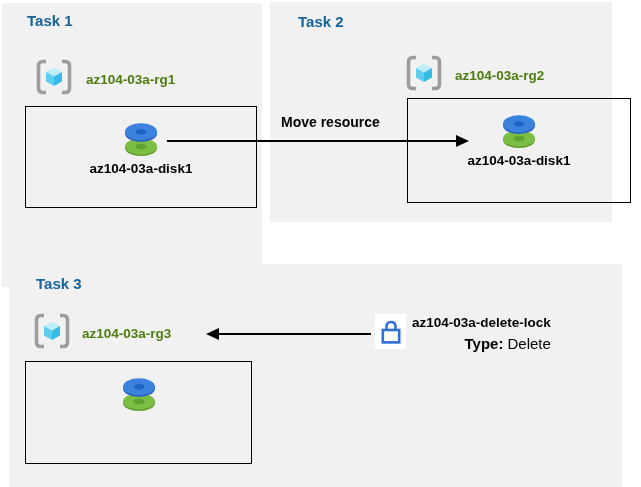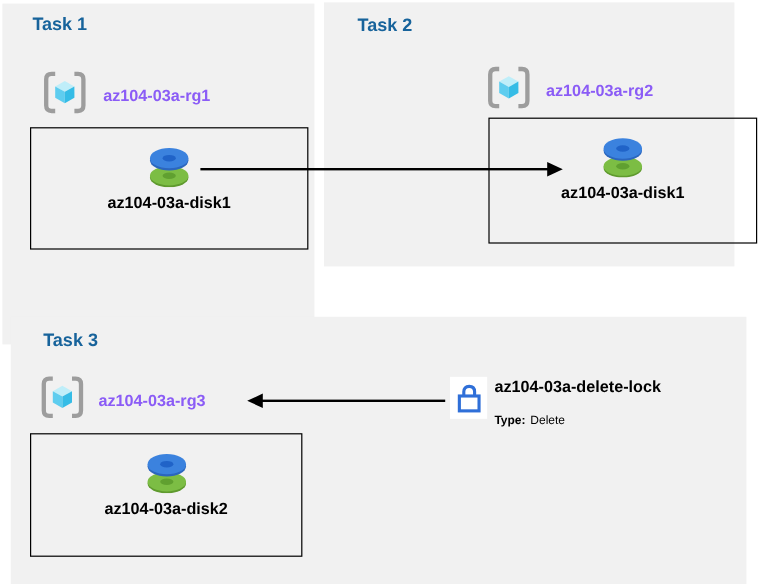--- a/index.html
+++ b/index.html
@@ -20,21 +20,21 @@
   #panel1 .task-title { left:25px; top:9px; }
   #panel2 .task-title { left:28px; top:11px; }
   #panel3 .task-title { left:27px; top:11px; }
 
   .rg-icon { position:absolute; width:38px; height:38px; }
   #panel1 .rg-icon { left:33px; top:55px; }
   #panel2 .rg-icon { left:135px; top:52px; }
   #panel3 .rg-icon { left:24px; top:48px; }
 
   .rg-label {
-    position:absolute; font-size:13.5px; font-weight:bold; color:#8b5cf6;
+    position:absolute; font-size:13.5px; font-weight:bold; color:#4d7c0f;
     white-space:nowrap;
   }
   #panel1 .rg-label { left:84px; top:69px; }
   #panel2 .rg-label { left:185px; top:66px; }
   #panel3 .rg-label { left:73px; top:62px; }
 
   .resource-box {
     position:absolute; border:1.5px solid #000; background:transparent;
     display:flex; flex-direction:column; align-items:center; padding-top:15px;
   }
@@ -65,23 +65,23 @@
   #move-arrow-label {
     position:absolute; left:281px; top:114px;
     font-size:14px; font-weight:bold; color:#000; white-space:nowrap;
   }
 
   
   #lock-square {
     position:absolute; left:366px; top:50px; width:31px; height:35px;
     background:#ffffff; display:flex; align-items:center; justify-content:center;
   }
-  #lock-text { position:absolute; left:403px; top:51px; }
+  #lock-text { position:absolute; left:403px; top:51px;text-align:right; }
   #lock-name { font-size:13.5px; font-weight:bold; color:#000; white-space:nowrap; }
-  #lock-type { font-size:10px; color:#000; margin-top:15px; white-space:nowrap; }
+  #lock-type { font-size:15px; color:#000; margin-top:5px; white-space:nowrap; }
   #lock-type .tlabel { font-weight:bold; }
   #lock-type .tvalue { font-weight:normal; margin-left:4px; }
 </style>
 </head>
 <body>
 
 <svg width="0" height="0" style="position:absolute">
   <defs>
     <g id="rg-cube-icon">
       <path d="M11 3.5 H8 Q3.5 3.5 3.5 8 V30 Q3.5 34.5 8 34.5 H11" fill="none" stroke="#9d9d9d" stroke-width="3.6"></path>
@@ -138,34 +138,34 @@
   <div class="panel" id="panel3">
     <div class="task-title">Task 3</div>
     <svg class="rg-icon" viewBox="0 0 38 38">
         <use href="#rg-cube-icon"></use>
       </svg>
     <div class="rg-label">az104-03a-rg3</div>
     <div class="resource-box">
       <svg class="disk-icon" viewBox="0 0 36 34">
           <use href="#disk-stack-icon"></use>
         </svg>
-      <div class="resource-label">az104-03a-disk2</div>
     </div>
     <div id="lock-square">
       <svg width="22" height="26" viewBox="0 0 22 26">
           <use href="#padlock-icon"></use>
         </svg>
     </div>
     <div id="lock-text">
       <div id="lock-name">az104-03a-delete-lock</div>
       <div id="lock-type">
         <span class="tlabel">Type:</span><span class="tvalue">Delete</span>
       </div>
     </div>
   </div>
 
+  <div id="move-arrow-label">Move resource</div>
   <div class="arrow-line" id="move-arrow-line"></div>
   <div class="arrow-head" id="move-arrow-head"></div>
 
   <div class="arrow-line" id="lock-arrow-line"></div>
   <div class="arrow-head" id="lock-arrow-head"></div>
 
 </div>
 
 </body></html>

